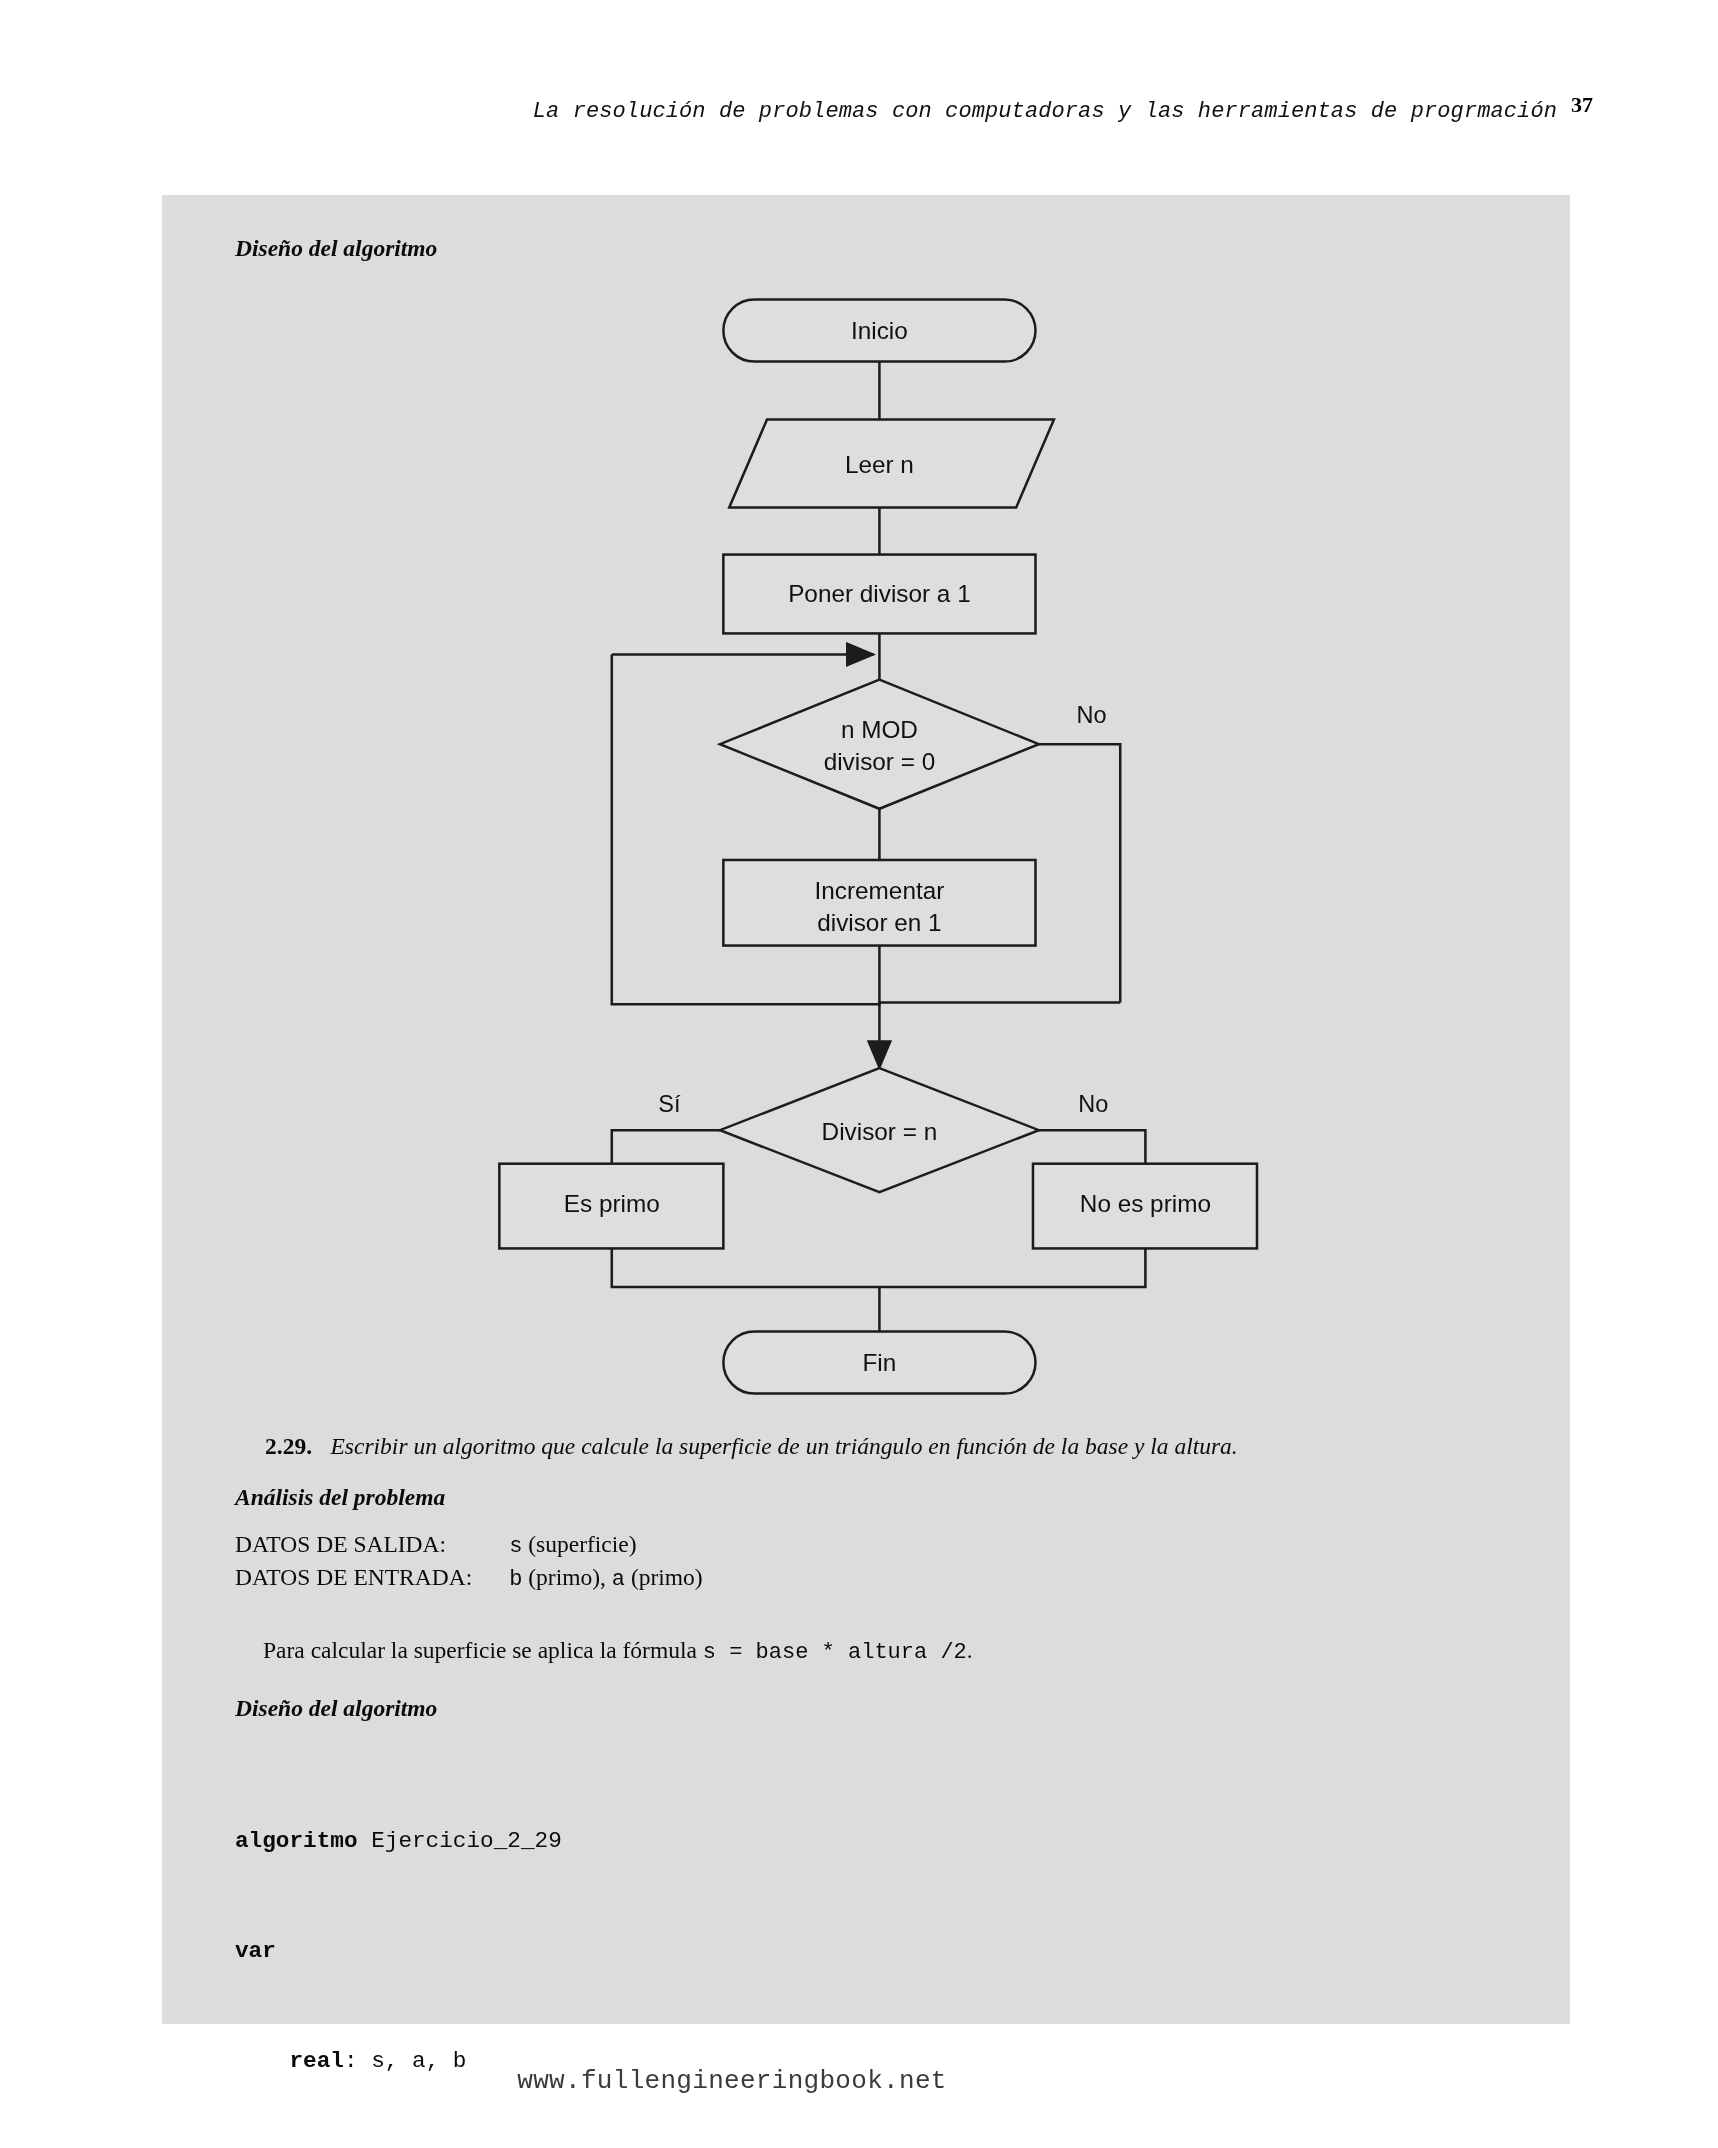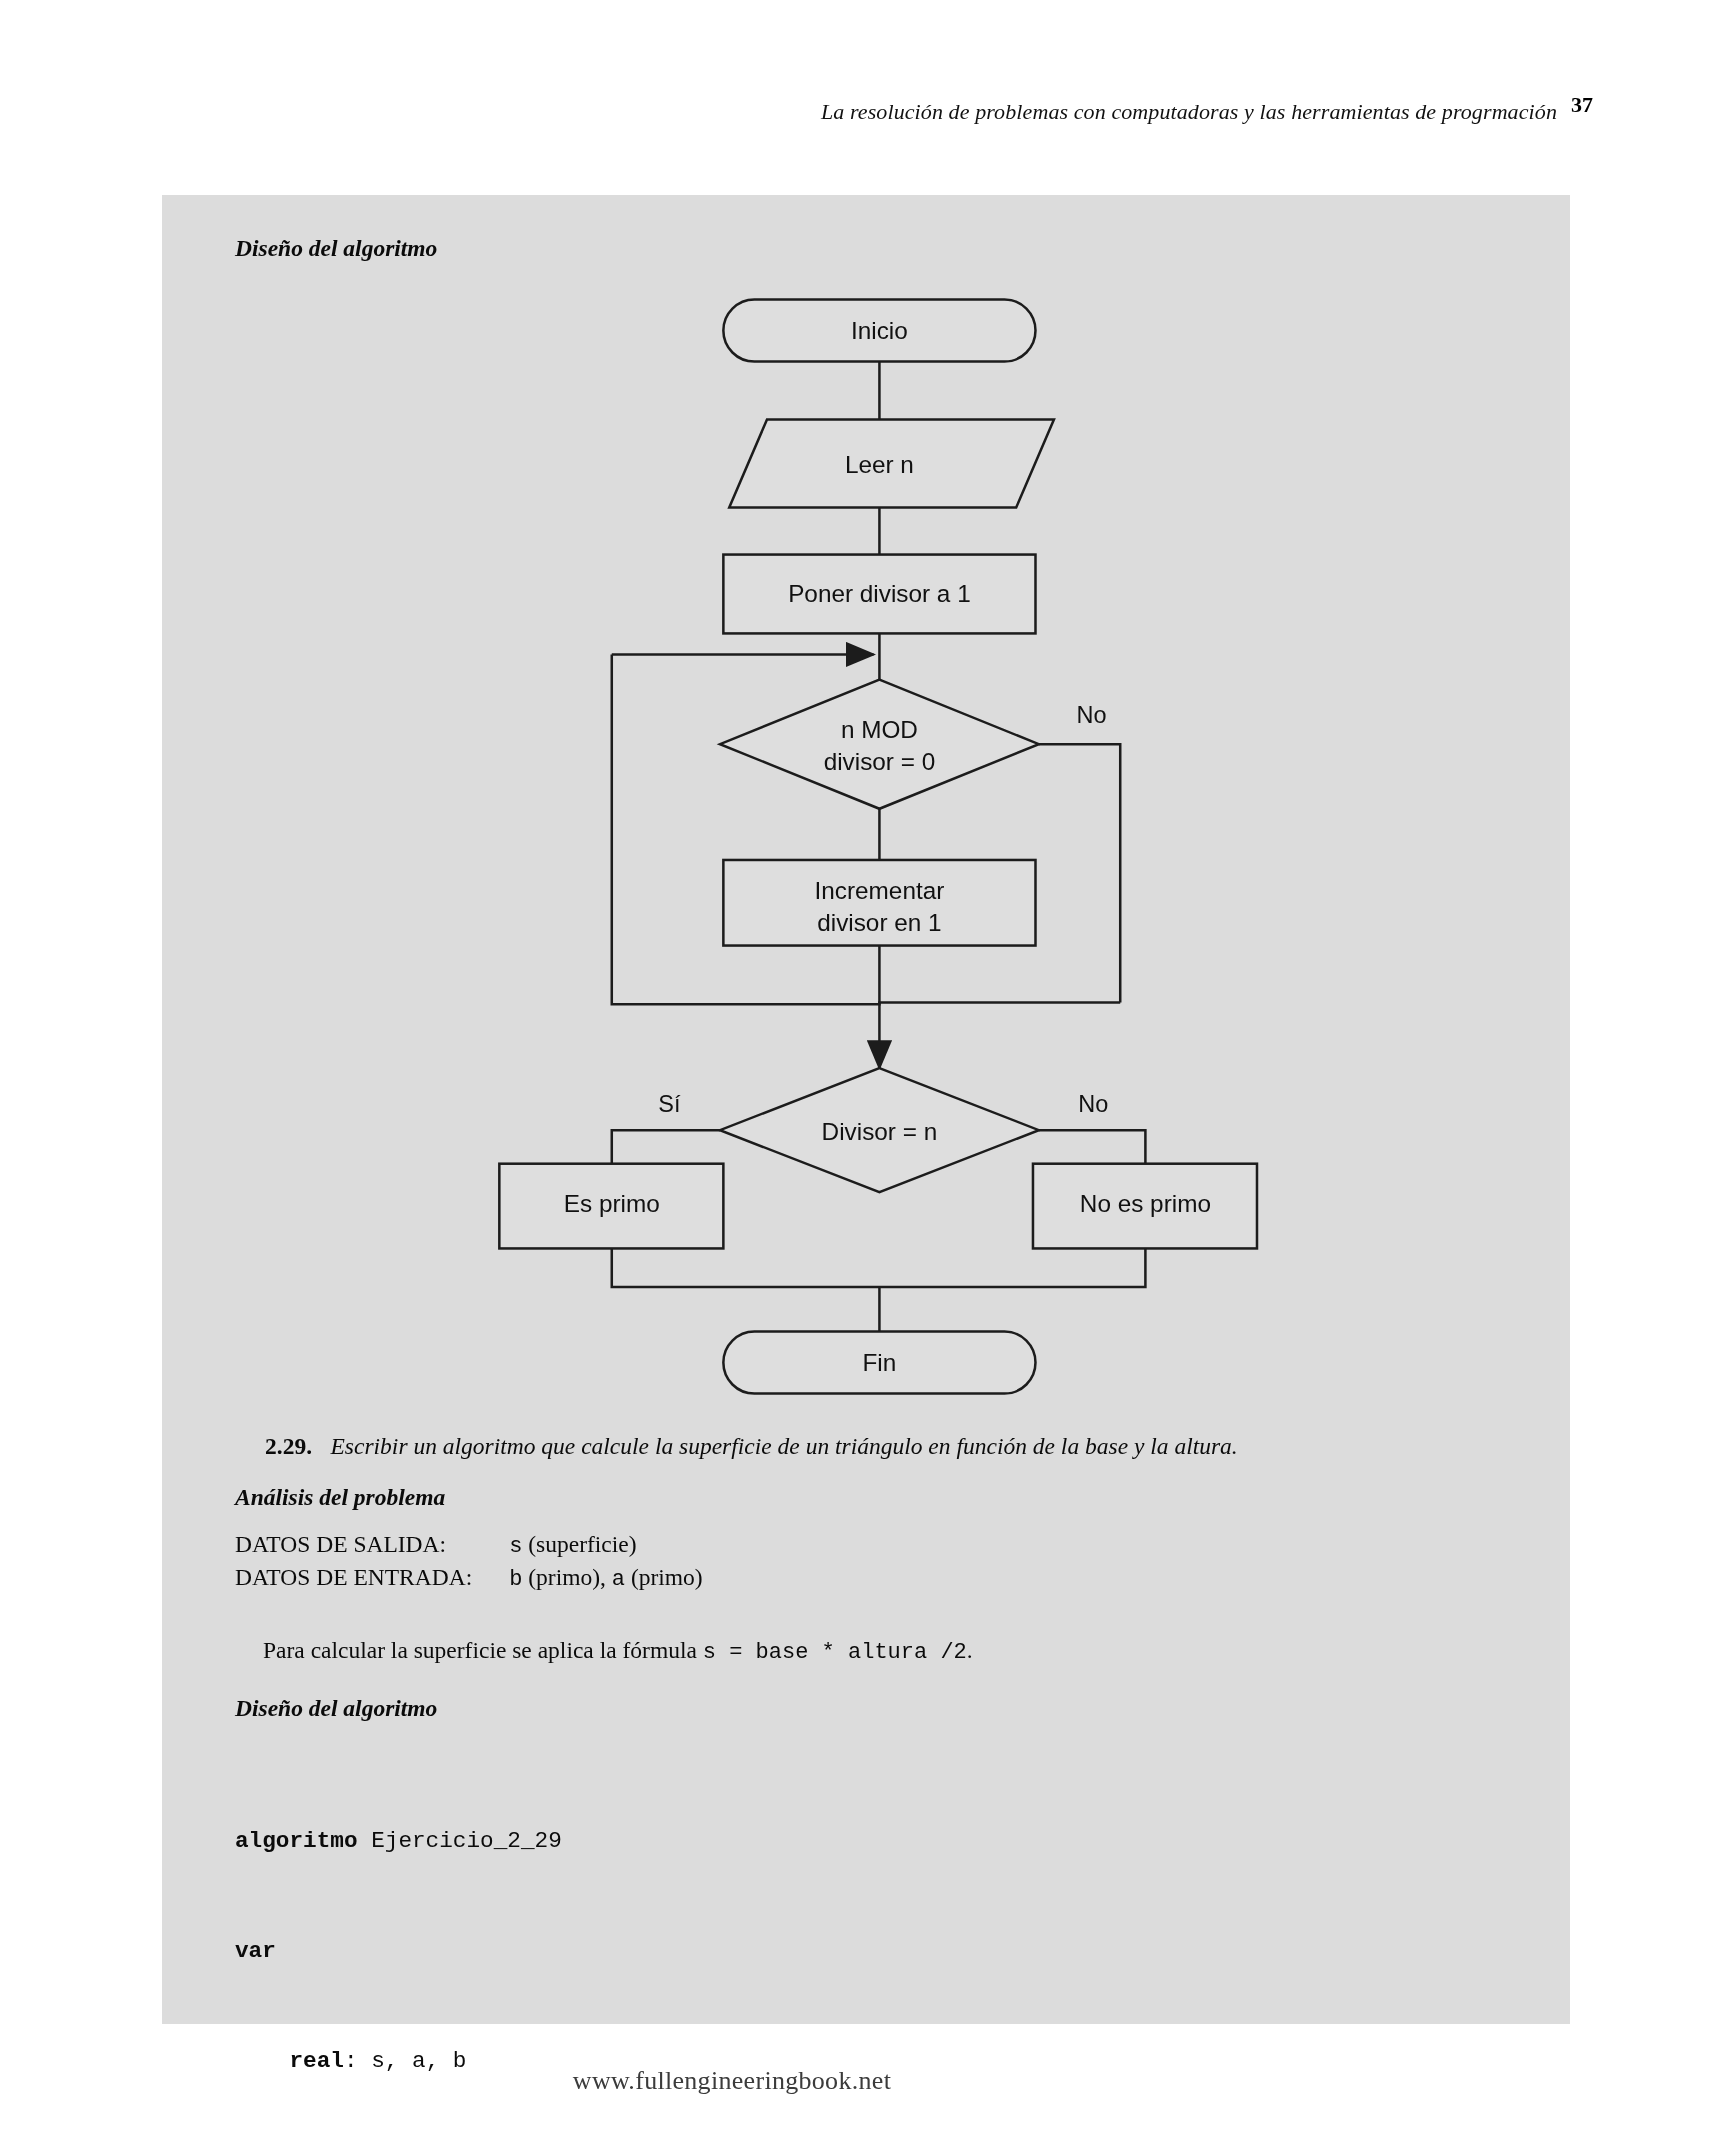--- a/index.html
+++ b/index.html
@@ -16,21 +16,21 @@
     overflow: hidden;
   }
 
   
   .running-head {
     position: absolute;
     left: 0;
     top: 99px;
     width: 1557px;
     text-align: right;
-    font-family: Liberation Serif, serif;
+    font-family: Liberation Mono, monospace;
     font-style: italic;
     font-size: 22px;
     letter-spacing: 0.1px;
     color: #111;
     white-space: nowrap;
   }
   .page-number {
     position: absolute;
     left: 1571px;
     top: 92px;
@@ -137,21 +137,21 @@
   }
   .code .kw { font-weight: bold; }
 
   
   .footer {
     position: absolute;
     left: 0;
     top: 2066px;
     width: 1464px;
     text-align: center;
-    font-family: Liberation Serif, serif;
+    font-family: Liberation Mono, monospace;
     font-size: 26px;
     color: #3b3b3b;
     letter-spacing: 0.3px;
   }
 </style>
 </head>
 <body>
 
 <div class="running-head">La resolución de problemas con computadoras y las herramientas de progrmación</div>
 <div class="page-number">37</div>

